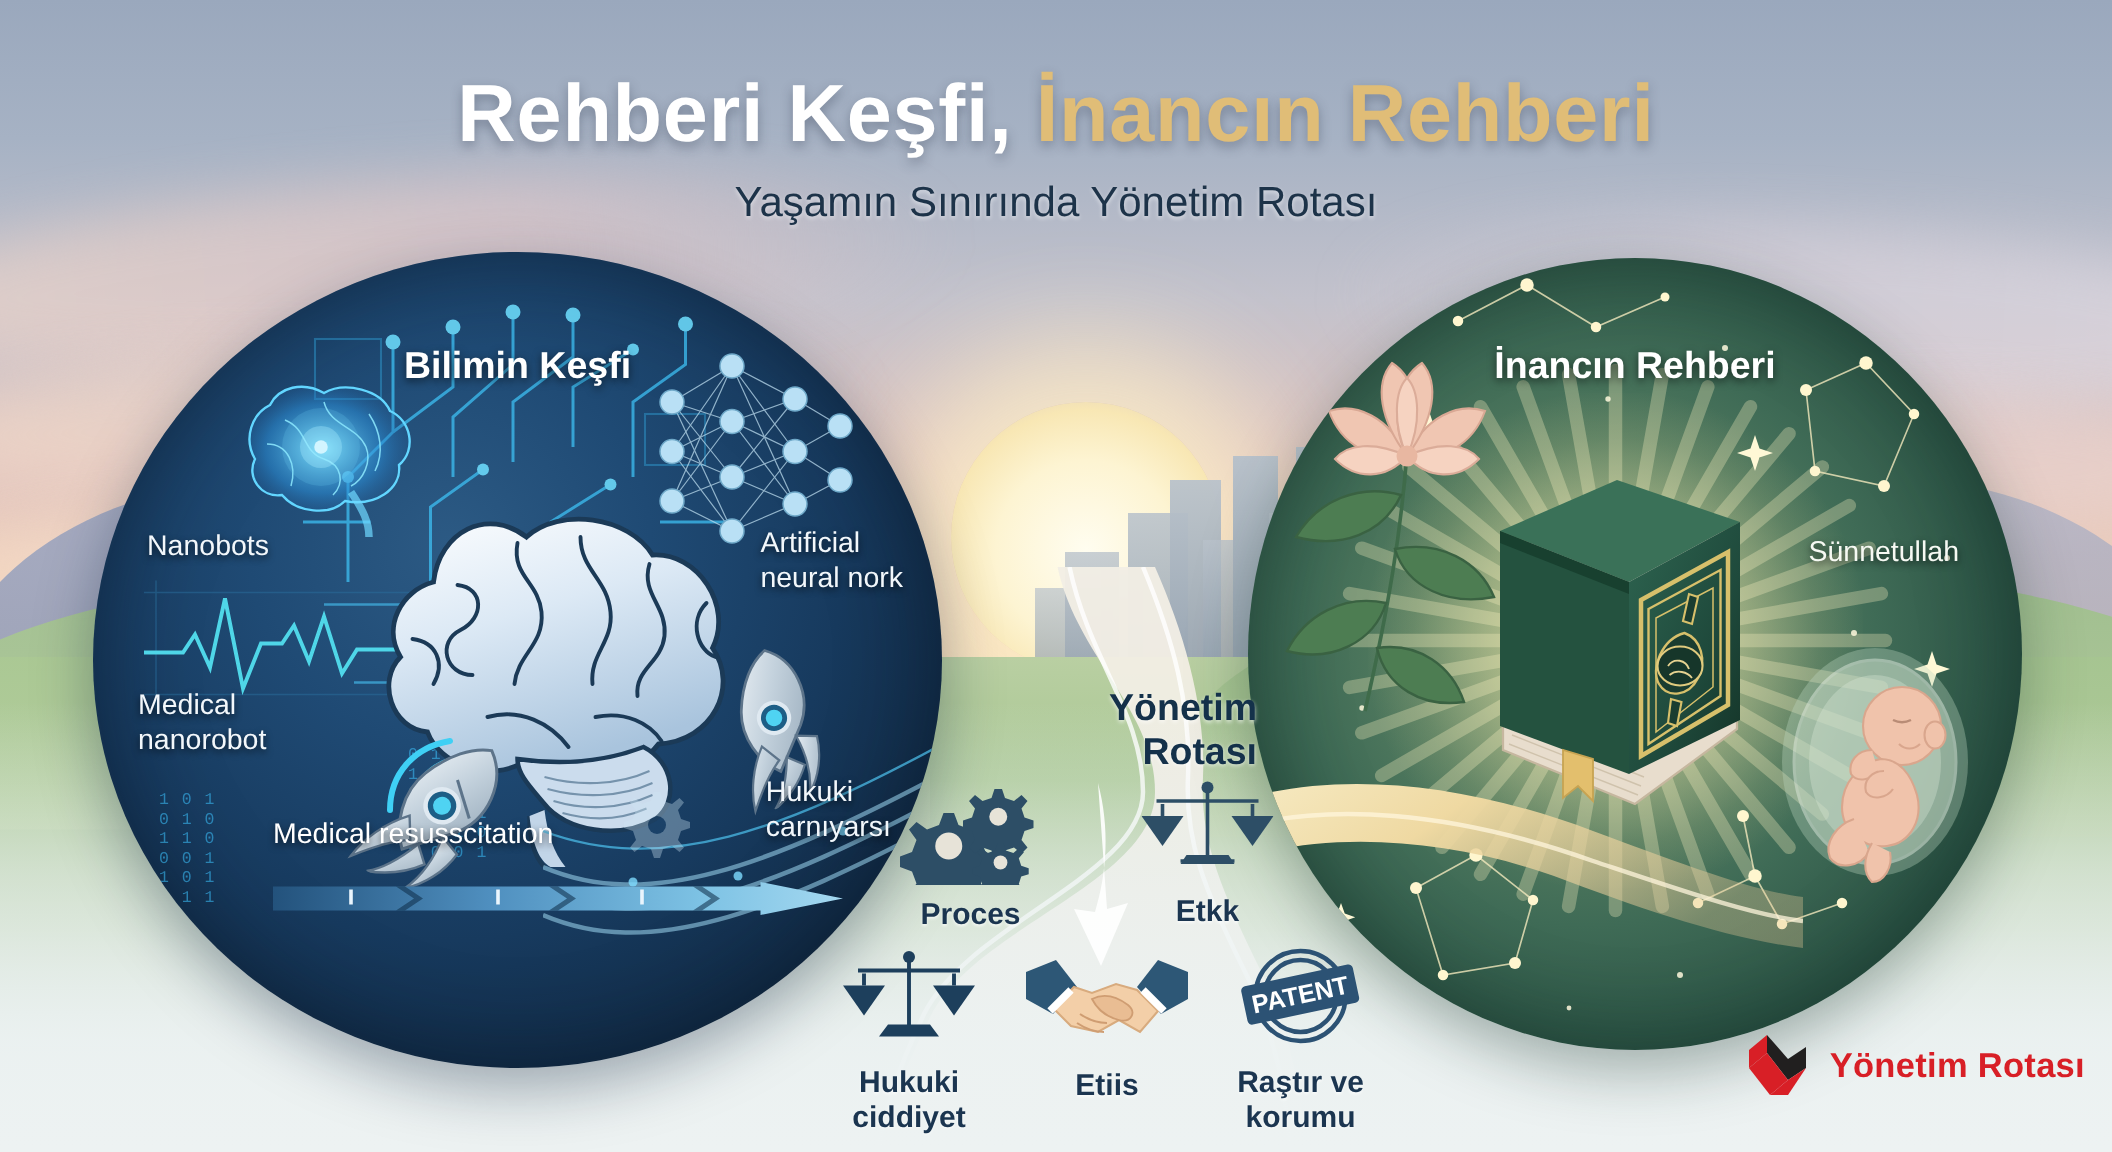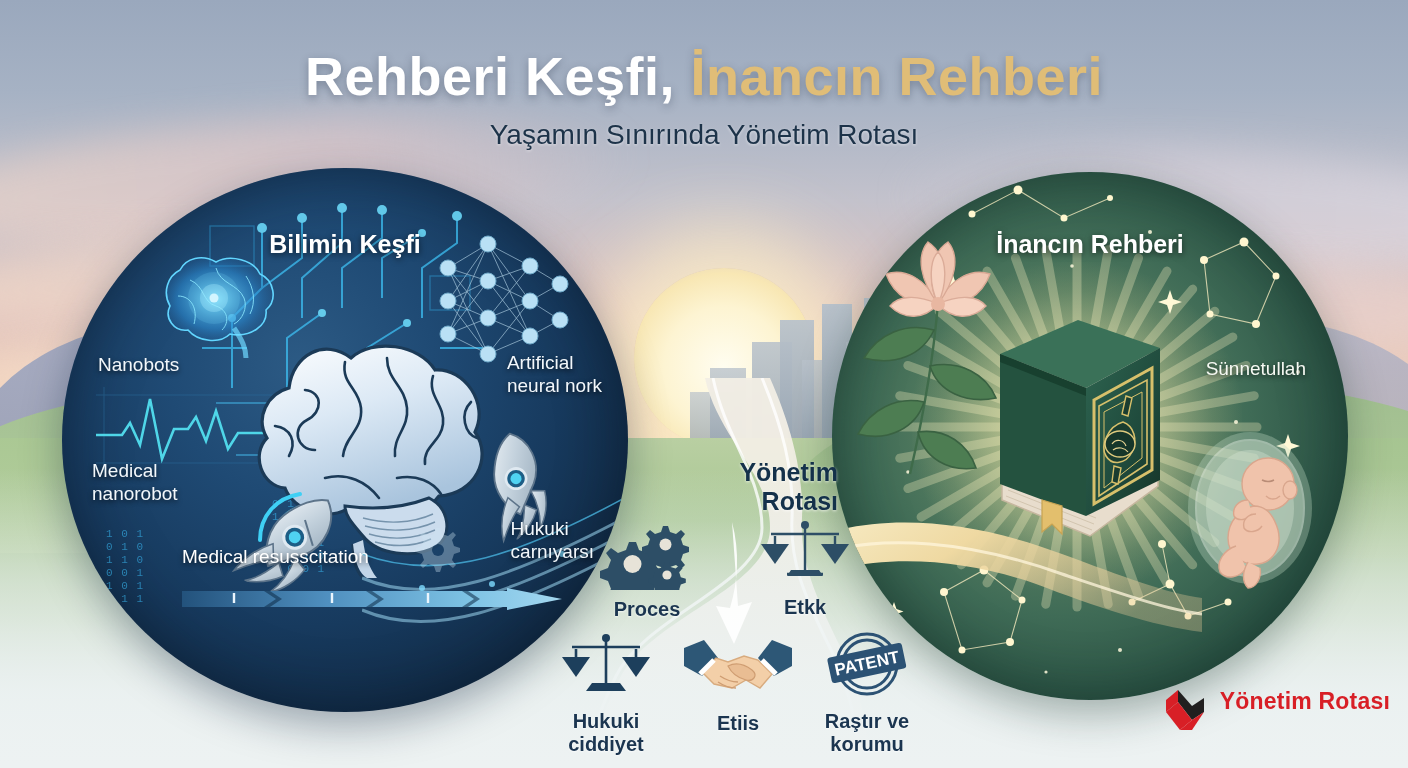--- a/index.html
+++ b/index.html
@@ -193,21 +193,21 @@
     font-size:20px; color:#1b3550; font-weight:bold; line-height:1.15; margin-top:4px;
     text-shadow:0 1px 2px rgba(255,255,255,.7);
   }
   .c-proces { left:42px; top:82px; width:130px; }
   .c-etkk   { left:200px; top:78px; width:130px; }
   .c-hukuk  { left:0px;  top:190px; width:132px; }
   .c-etiis  { left:128px; top:192px; width:140px; }
   .c-patent { left:252px; top:190px; width:150px; }
 
   
-  .logo { position:absolute; right:18px; bottom:36px; display:flex; gap:12px; z-index:45; }
+  .logo { position:absolute; right:18px; bottom:36px; display:flex; align-items:center; gap:12px; z-index:45; }
   .logo-text { color:#d81f26; font-size:23px; font-weight:bold; letter-spacing:.2px; }
 </style>
 </head>
 <body>
 
 <div class="stage">
 
   <div class="sky"></div>
   <div class="cloudband cb1"></div>
   <div class="cloudband cb2"></div>

